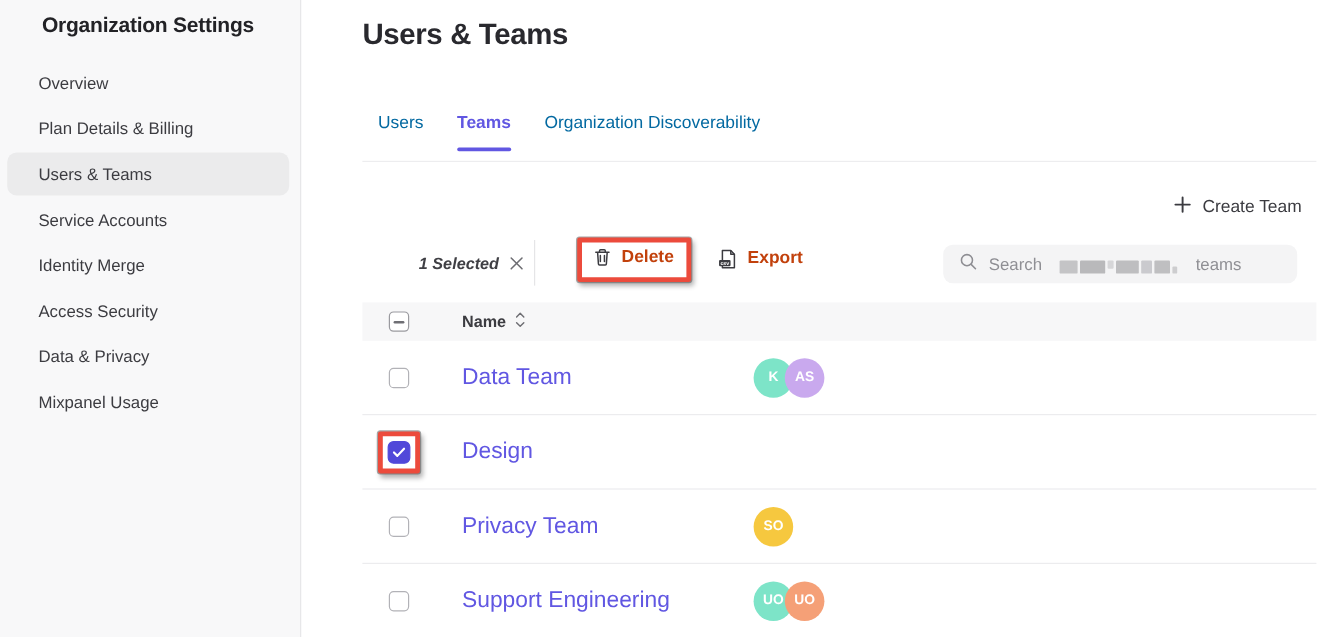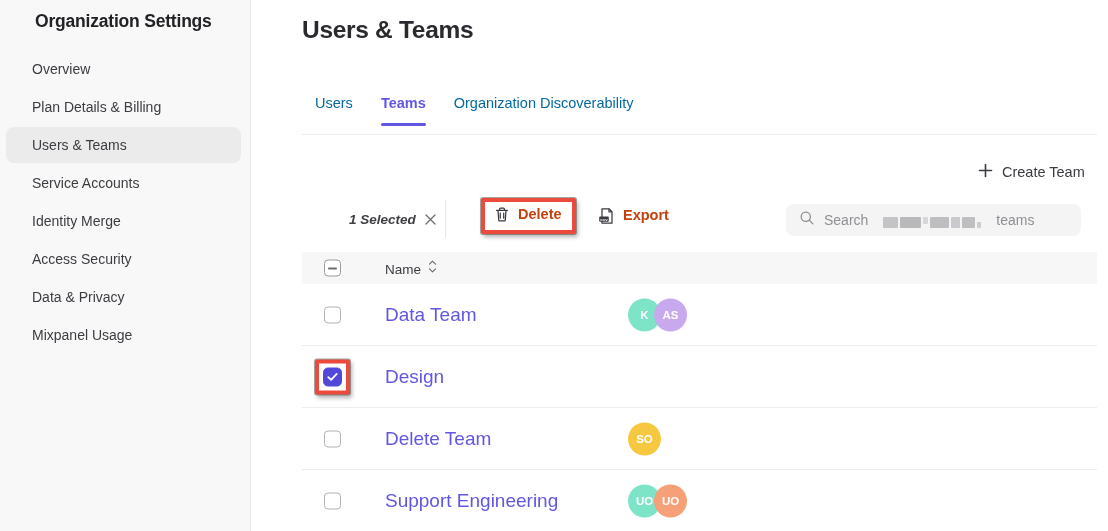--- a/index.html
+++ b/index.html
@@ -59,21 +59,21 @@
   .redact i:nth-child(3){ width:5px;  background:#d6d6d8; height:7px; align-self:flex-start; }
   .redact i:nth-child(4){ width:19px; background:#bebec0; }
   .redact i:nth-child(5){ width:9px;  background:#cacace; }
   .redact i:nth-child(6){ width:13px; background:#bfbfc1; }
   .redact i:nth-child(7){ width:4px;  background:#cdcdcf; height:6px; align-self:flex-end; }
 
   
   .table { position: absolute; left: 51px; right: 11px; top: 252px; }
   .thead { position: relative; height: 32px; background: #f7f7f8; }
   .th-label { position: absolute; left: 83px; top: 50%; transform: translateY(-50%);
-              font-size: 13.5px; font-weight: 400; color: #3c3c41; display: flex; align-items: flex-end; gap: 7px; }
+              font-size: 13.5px; font-weight: 700; color: #3c3c41; display: flex; align-items: center; gap: 7px; }
   .trow { position: relative; height: 62px; border-bottom: 1px solid #ececee; }
 
   .checkbox { position: absolute; left: 22px; top: 50%; transform: translateY(-50%);
               width: 17px; height: 17px; border: 1.5px solid #b2b2b7; border-radius: 4px;
               background: #fff; display: flex; align-items: center; justify-content: center; cursor: pointer; }
   .thead .checkbox { border-color: #9a9a9f; }
   .dash { width: 9px; height: 2px; background: #6f6f74; border-radius: 1px; }
 
   .hl-checkbox { position: absolute; left: 13px; top: 50%; transform: translateY(-50%);
                  width: 35px; height: 35px; display: flex; align-items: center; justify-content: center; }
@@ -212,21 +212,21 @@
             <svg width="11" height="9" viewBox="0 0 11 9">
                 <path d="M1.3 4.6l2.8 2.8 5.6-6" fill="none" stroke="#ffffff" stroke-width="1.8" stroke-linecap="round" stroke-linejoin="round"></path>
               </svg>
           </span>
         </span>
         <a class="team-link">Design</a>
       </div>
 
       <div class="trow">
         <span class="checkbox"></span>
-        <a class="team-link">Delete Team</a>
+        <a class="team-link">Privacy Team</a>
         <div class="avatars">
           <span class="avatar" style="background: rgb(246, 200, 63);">SO</span>
         </div>
       </div>
 
       <div class="trow">
         <span class="checkbox"></span>
         <a class="team-link">Support Engineering</a>
         <div class="avatars">
           <span class="avatar" style="background: rgb(125, 228, 200);">UO</span>

